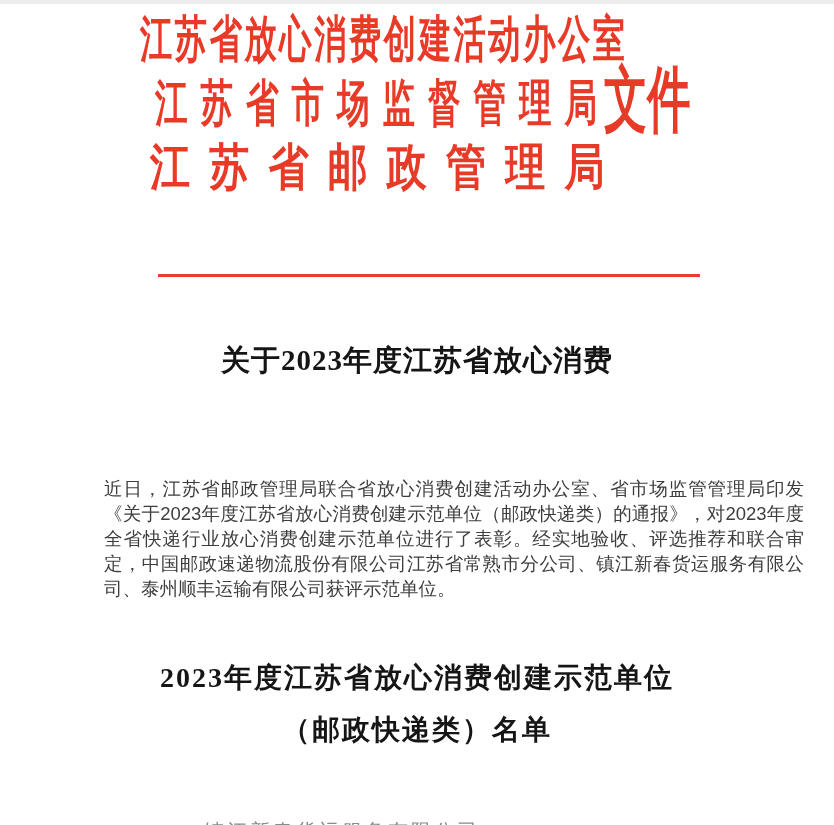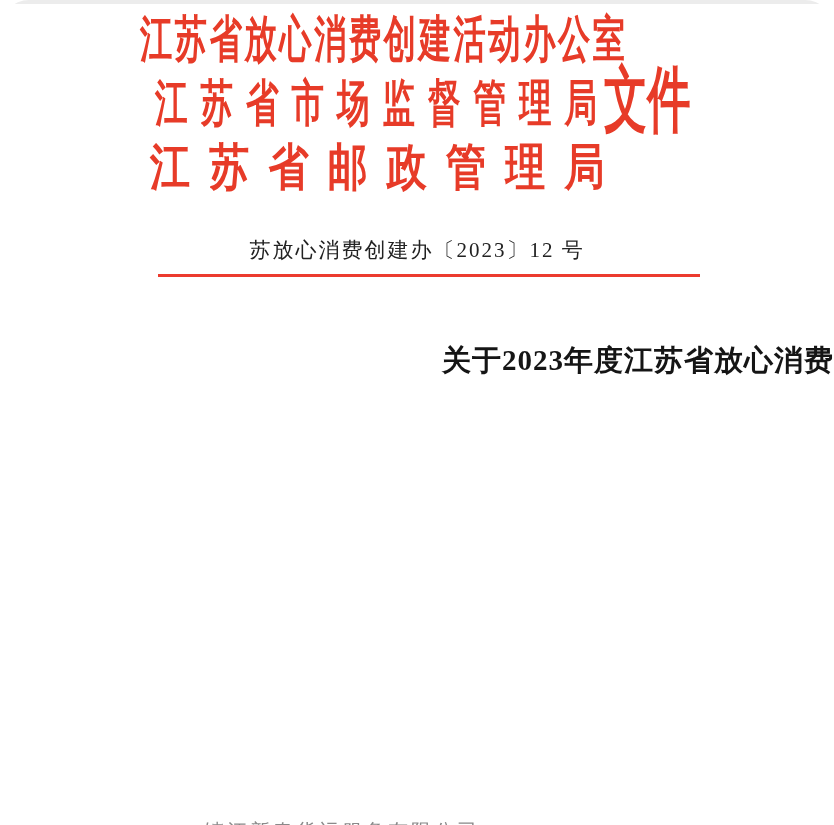--- a/index.html
+++ b/index.html
@@ -2,21 +2,20 @@
 <html><head>
 <meta charset="utf-8">
 <style>
   html,body{margin:0;padding:0;background:#fff;}
   #page{
     position:relative;
     width:834px;height:825px;
     background:#ffffff;
     overflow:hidden;
     font-family:"Liberation Serif","DejaVu Serif",serif;
-    border-radius:29px;
   }
   .top-strip{
     position:absolute;left:0;top:0;width:834px;height:4px;
     background:#ececec;
   }
   
   .red-head{color:#e73b28;font-weight:bold;white-space:nowrap;}
   .head-line1{
     position:absolute;left:140px;top:10px;
     font-size:50px;line-height:58px;letter-spacing:4px;
@@ -43,21 +42,21 @@
     text-align:center;font-size:21px;letter-spacing:2px;color:#222;
   }
   
   .red-rule{
     position:absolute;left:158px;top:274px;width:542px;height:3px;
     background:#ec3b2e;
   }
   
   .main-title{
     position:absolute;left:0;top:336px;width:834px;
-    text-align:right;font-weight:bold;font-size:29px;
+    text-align:center;font-weight:bold;font-size:29px;
     line-height:48px;color:#151515;letter-spacing:1px;
   }
   
   .body-par{
     position:absolute;left:104px;top:476px;width:700px;
     font-family:"Liberation Sans","DejaVu Sans",sans-serif;
     font-size:18.5px;line-height:25px;color:#3d3d3d;
     text-align:justify;
   }
   
@@ -86,28 +85,32 @@
   <div class="top-strip"></div>
 
   <div class="red-head head-line1">江苏省放心消费创建活动办公室</div>
 
   <div class="red-head head-line2a">江苏省市场监督管理局</div>
 
   <div class="red-head head-line2b">文件</div>
 
   <div class="red-head head-line3">江苏省邮政管理局</div>
 
-  <div class="doc-number">苏放心消费创建办〔2023〕12 号</div>
 
   <div class="red-rule"></div>
 
   <div class="main-title">
     <div>关于2023年度江苏省放心消费</div>
   </div>
 
+  <div class="body-par">近日，江苏省邮政管理局联合省放心消费创建活动办公室、省市场监管管理局印发《关于2023年度江苏省放心消费创建示范单位（邮政快递类）的通报》，对2023年度全省快递行业放心消费创建示范单位进行了表彰。经实地验收、评选推荐和联合审定，中国邮政速递物流股份有限公司江苏省常熟市分公司、镇江新春货运服务有限公司、泰州顺丰运输有限公司获评示范单位。</div>
 
+  <div class="list-title">
+    <div>2023年度江苏省放心消费创建示范单位</div>
+    <div>（邮政快递类）名单</div>
+  </div>
 
 
   <div class="list-item2-clip">
     <div class="txt">镇江新春货运服务有限公司</div>
   </div>
 
 </div>
 
 </body></html>

